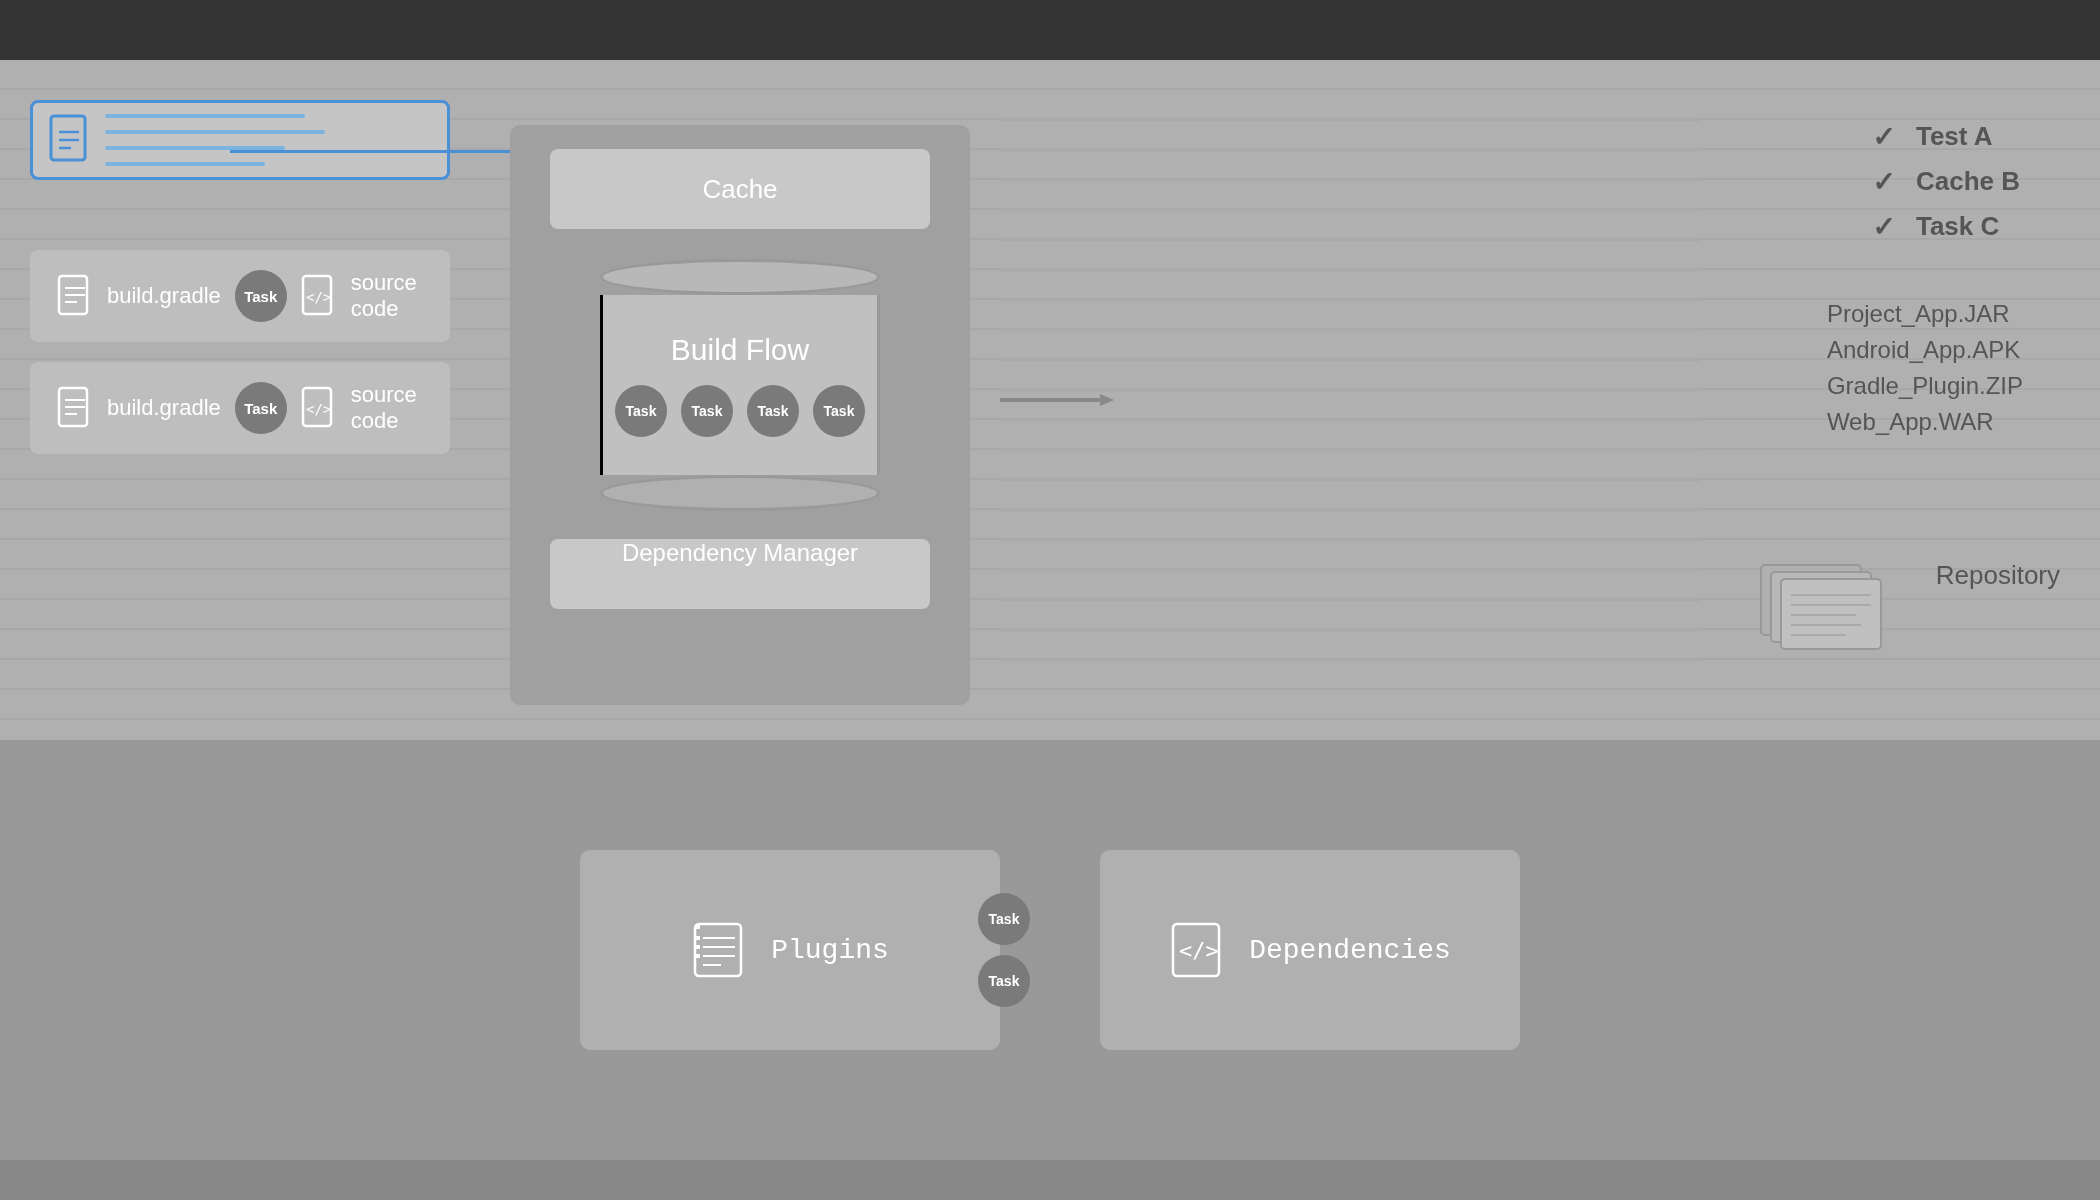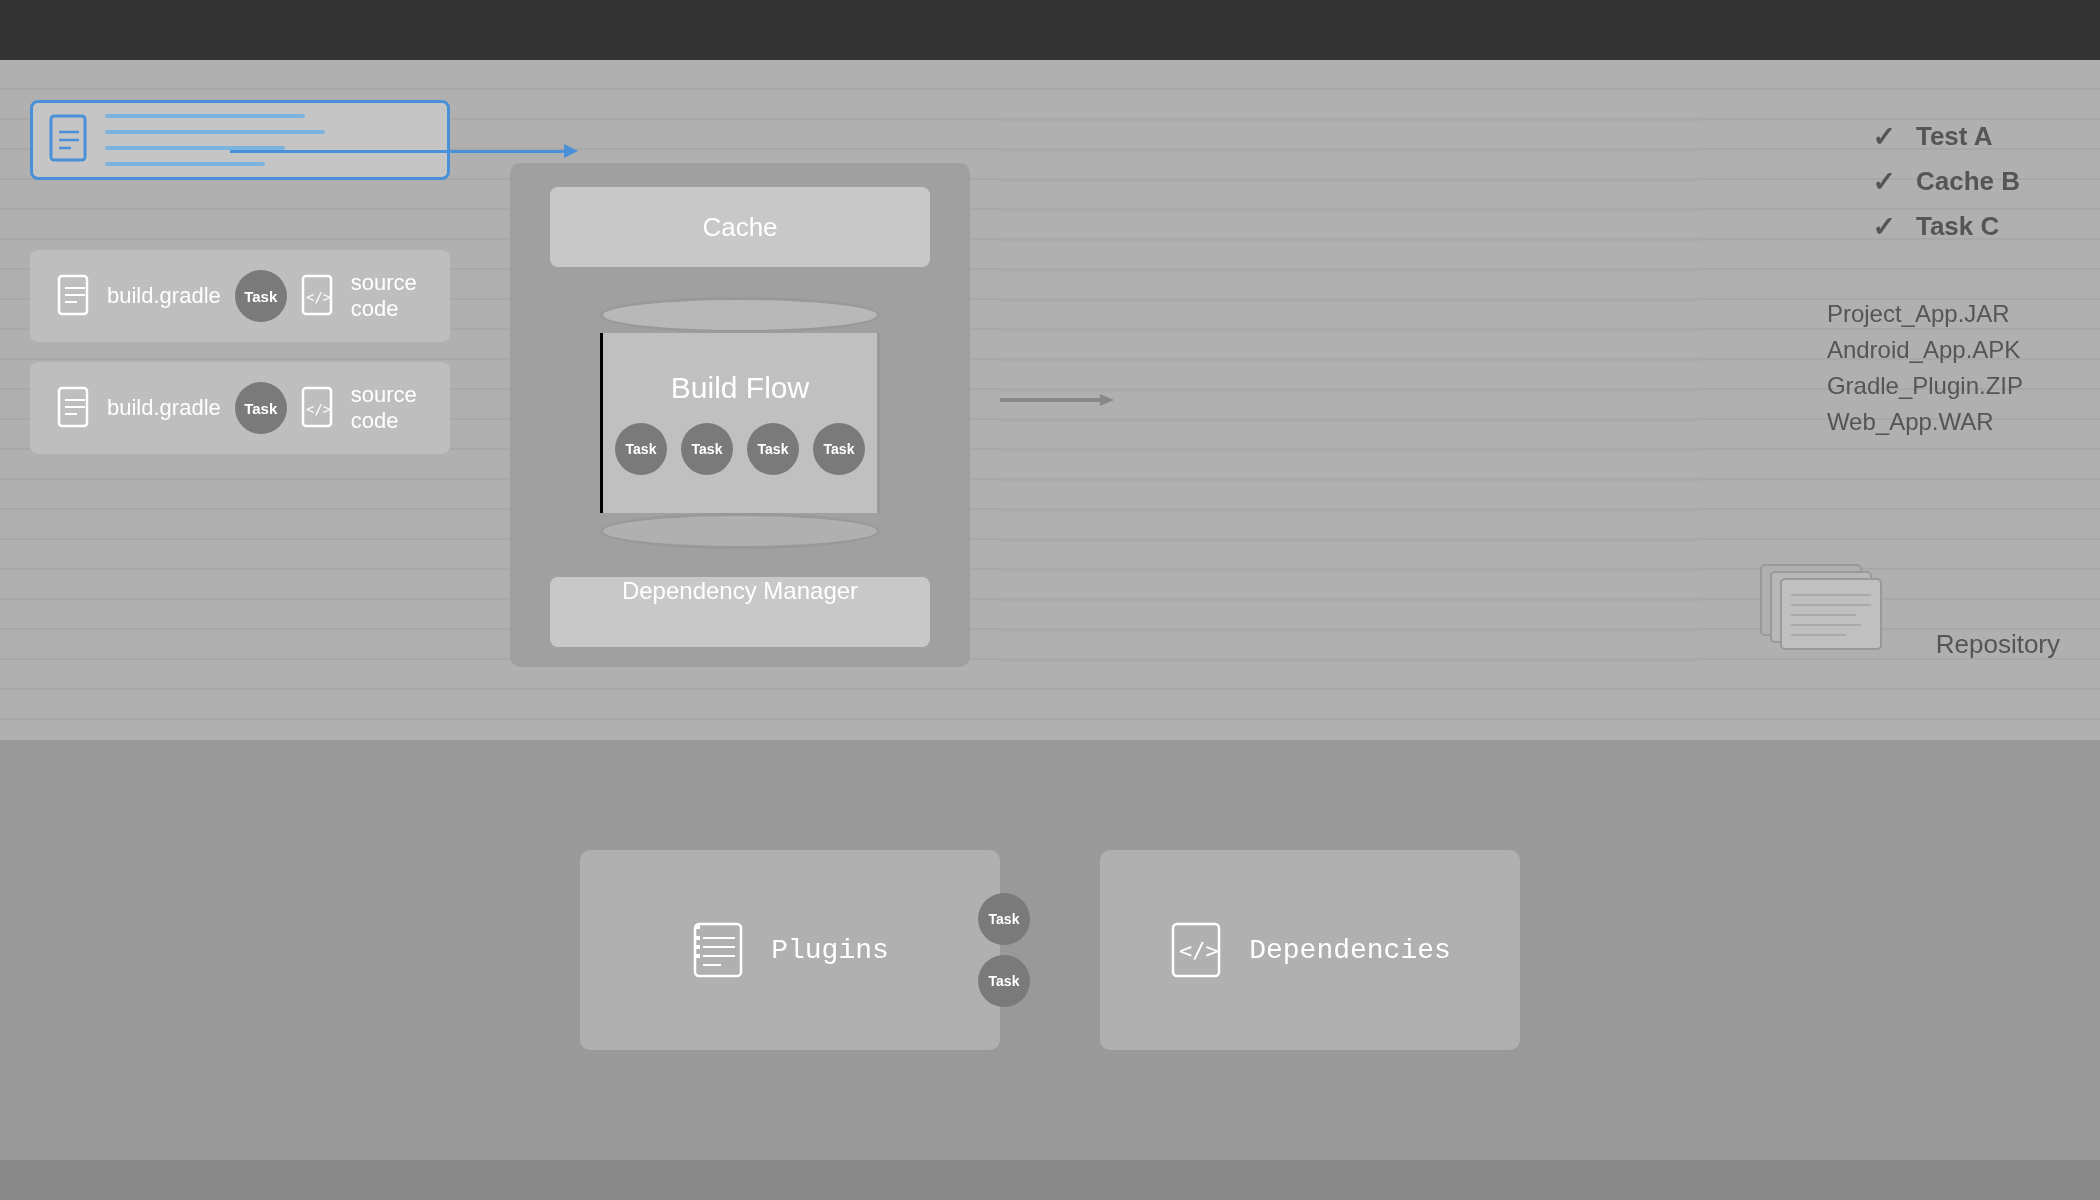--- a/index.html
+++ b/index.html
@@ -165,21 +165,21 @@
       z-index: 2;
       display: flex;
       align-items: center;
       justify-content: center;
     }
 
     .gradle-box {
       background: #a0a0a0;
       border-radius: 10px;
       width: 460px;
-      height: 504px;
+      height: 580px;
       position: relative;
       display: flex;
       flex-direction: column;
       align-items: center;
       gap: 0;
       padding: 0;
       margin-top: 30px;
     }
 
     
@@ -329,21 +329,21 @@
       color: #555;
       font-weight: 500;
     }
 
     
     .repo-area {
       position: absolute;
       bottom: 80px;
       right: 40px;
       display: flex;
-      align-items: flex-end;
+      align-items: flex-start;
       gap: 20px;
     }
 
     .repo-icon-stack {
       display: flex;
       flex-direction: column;
       gap: 4px;
       align-items: center;
     }
 

